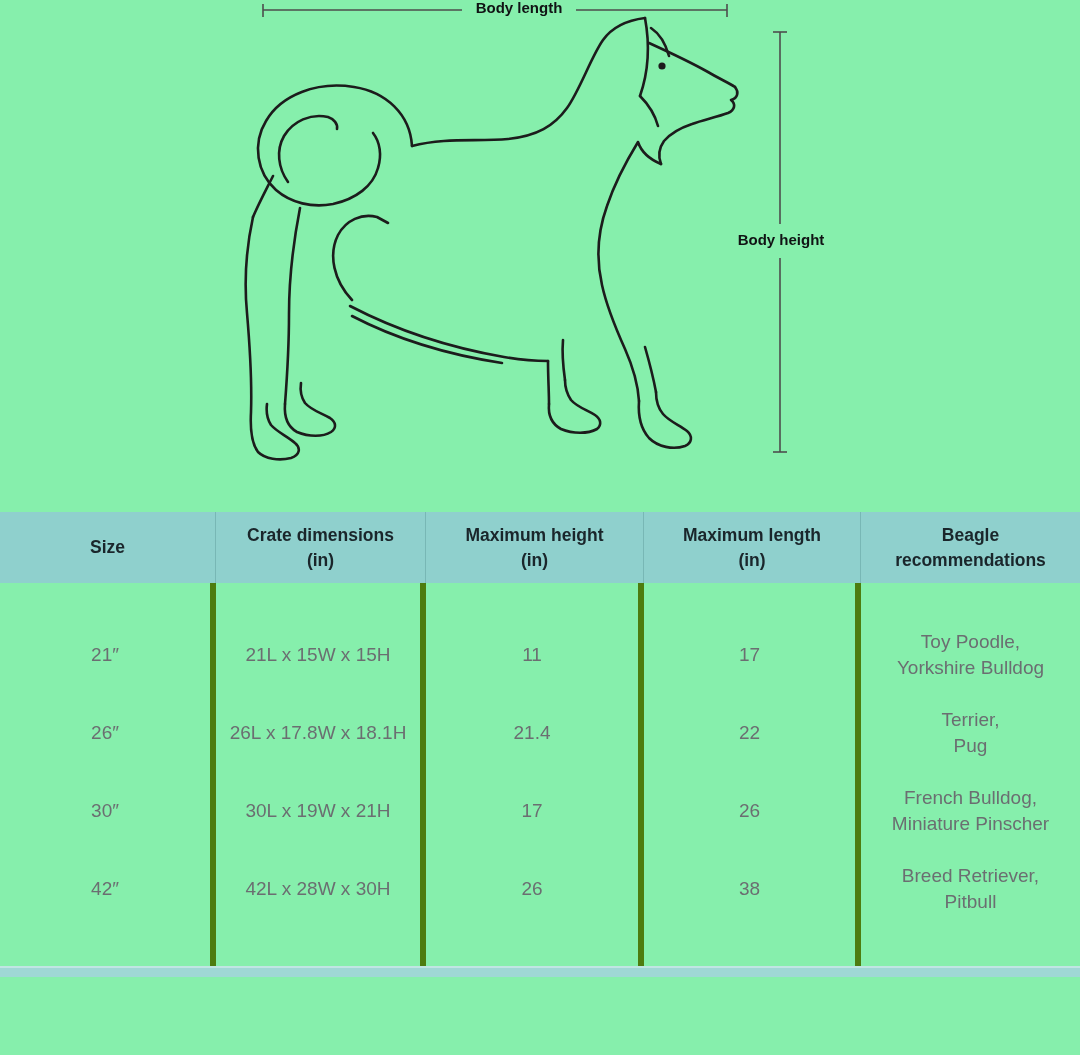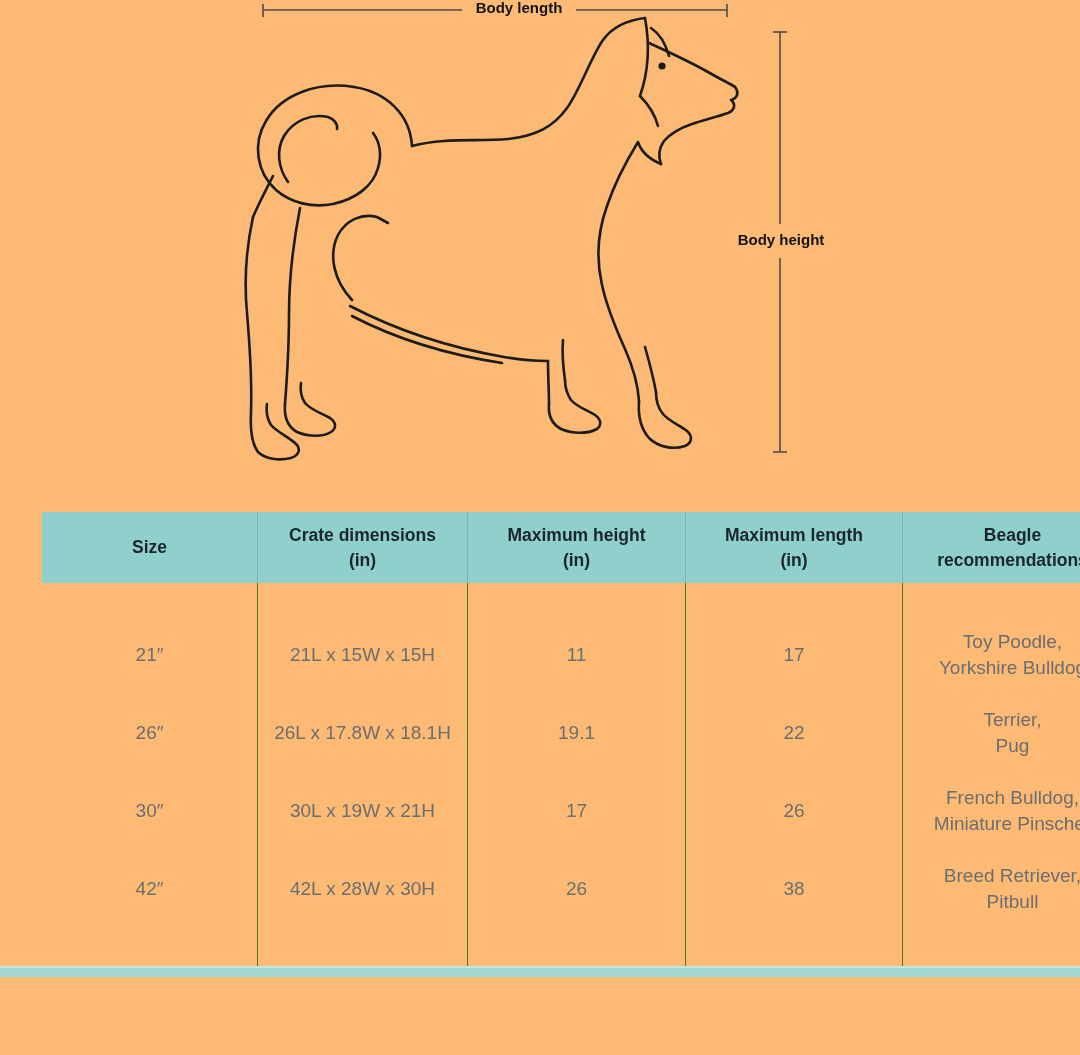--- a/index.html
+++ b/index.html
@@ -1,38 +1,38 @@
 <!DOCTYPE html>
 <html><head>
 <meta charset="utf-8">
 <style>
   html,body{margin:0;padding:0;background:#ffffff;}
-  .canvas{position:relative;width:1080px;height:1055px;background:#fdba74;overflow:hidden;
+  .canvas{position:relative;width:1080px;height:1055px;background:#86efac;overflow:hidden;
           font-family:"Liberation Sans", sans-serif;}
 
   
   .diagram{position:relative;width:1080px;height:512px;}
   .diagram svg{position:absolute;left:0;top:0;}
   .mlabel{position:absolute;font-weight:700;font-size:15px;line-height:16px;color:#101314;
           text-align:center;white-space:nowrap;}
   .mlabel.len{left:459px;top:0px;width:120px;}
   .mlabel.hgt{left:721px;top:232px;width:120px;}
 
   
   .size-table{position:relative;width:1080px;}
-  .grid-row{display:grid;grid-template-columns:216px 210px 218px 217px 219px;margin-left:42px;}
+  .grid-row{display:grid;grid-template-columns:216px 210px 218px 217px 219px;}
   .thead{background:#8fd0cd;height:71px;}
   .thead .hcell{display:flex;align-items:center;justify-content:center;text-align:center;
     color:#1a262b;font-weight:700;font-size:17.5px;line-height:25px;white-space:pre-line;
     border-right:1px solid rgba(60,120,118,0.28);}
   .thead .hcell:last-child{border-right:none;}
 
   .tbody .bcell{display:flex;align-items:center;justify-content:center;text-align:center;
     color:#6b6e71;font-size:19px;line-height:26px;white-space:pre-line;
-    border-right:1px solid #4d7c0f;}
+    border-right:6px solid #4d7c0f;}
   .tbody .bcell:last-child{border-right:none;}
   .row-data{height:78px;}
   .row-spacer-top{height:33px;}
   .row-spacer-bottom{height:38px;}
 
   .footer-bar{width:1080px;height:11px;background:#9fd8d5;
     box-shadow:inset 0 2px 0 rgba(255,255,255,0.35);}
 </style>
 </head>
 <body>
@@ -112,21 +112,21 @@
         <div class="bcell">21L x 15W x 15H</div>
         <div class="bcell">11</div>
         <div class="bcell">17</div>
         <div class="bcell">Toy Poodle,
 Yorkshire Bulldog</div>
       </div>
 
       <div class="grid-row row-data">
         <div class="bcell">26″</div>
         <div class="bcell">26L x 17.8W x 18.1H</div>
-        <div class="bcell">19.1</div>
+        <div class="bcell">21.4</div>
         <div class="bcell">22</div>
         <div class="bcell">Terrier,
 Pug</div>
       </div>
 
       <div class="grid-row row-data">
         <div class="bcell">30″</div>
         <div class="bcell">30L x 19W x 21H</div>
         <div class="bcell">17</div>
         <div class="bcell">26</div>

